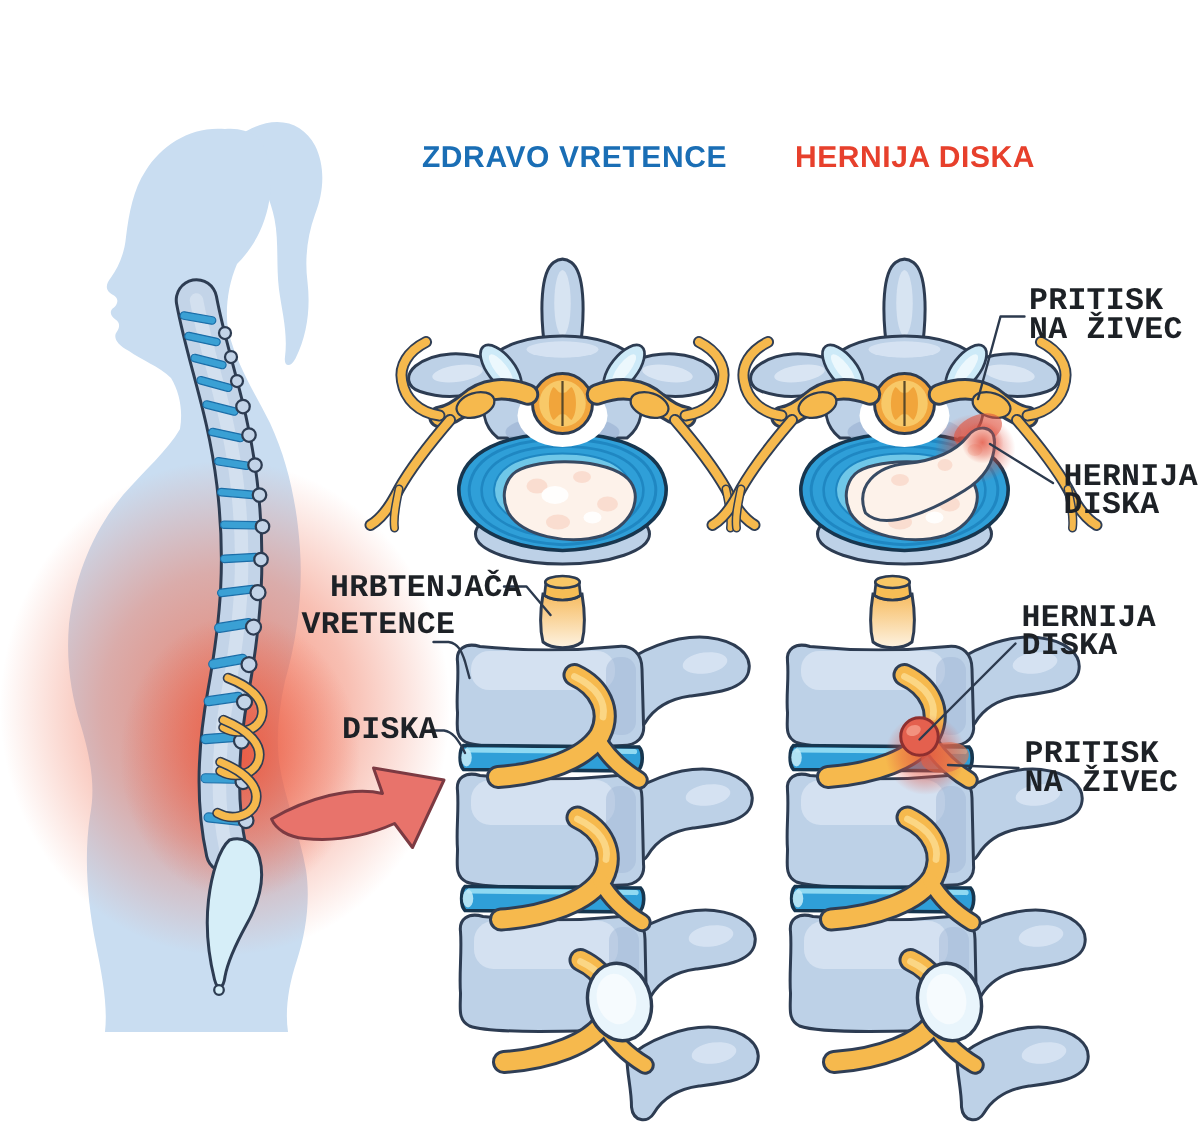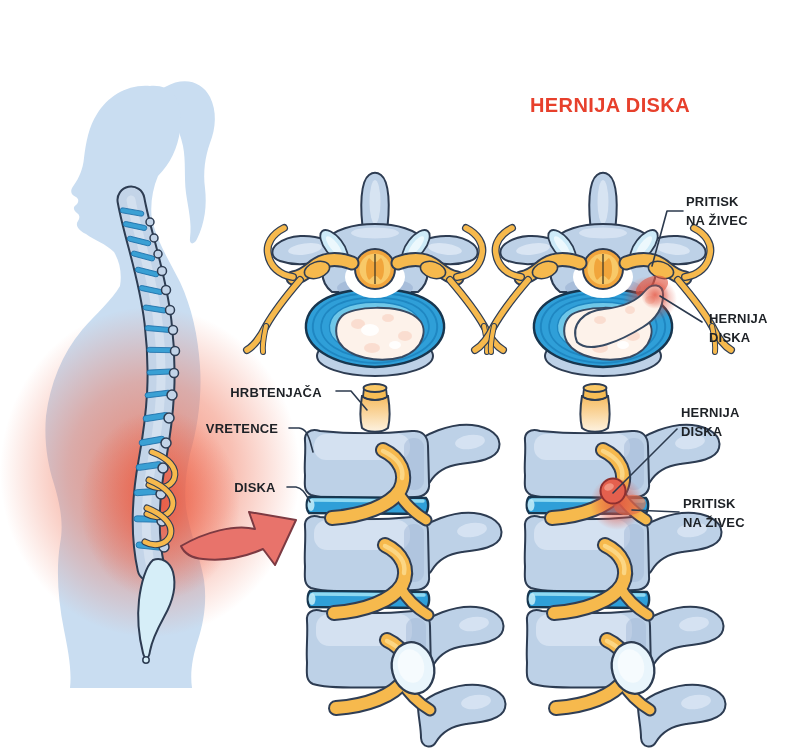--- a/index.html
+++ b/index.html
@@ -3,22 +3,22 @@
 <meta charset="utf-8">
 <style>
   html,body{margin:0;padding:0;background:#fff;}
   .stage{position:relative;width:800px;height:750px;background:#fff;overflow:hidden;
          font-family:"Liberation Sans",sans-serif;}
   svg.art{position:absolute;left:0;top:0;}
   .title{position:absolute;transform:translateX(-50%);font-size:20px;font-weight:700;
          letter-spacing:.4px;white-space:nowrap;}
   .title.healthy{color:var(--healthy-title,#1a6eb5);}
   .title.hernia{color:var(--hernia-title,#e7402c);}
-  .note{position:absolute;font-size:13px;font-weight:700;line-height:19px;
-        color:var(--annotation-text,#1d2126);white-space:pre-line;letter-spacing:.2px;}
+  .note{position:absolute;font-size:21px;font-weight:700;line-height:19px;
+        color:var(--annotation-text,#1d2126);white-space:pre-line;letter-spacing:.2px;font-family:Liberation Mono, monospace;}
   .note.r{text-align:center;}
   
   .sil{fill:var(--silhouette,#c9ddf1);}
   .bone{fill:var(--bone,#bdd1e7);stroke:var(--bone-outline,#2d3c52);stroke-width:2;}
   .bone-l{fill:#e0eaf6;stroke:none;}
   .bone-s{fill:#a3bad7;stroke:none;}
   .facet{fill:var(--facet-blue,#cdeaf8);stroke:var(--bone-outline,#2d3c52);stroke-width:1.8;}
   .disc{fill:var(--disc-blue,#2f9fd8);stroke:#17364f;stroke-width:2.4;}
   .ring{fill:none;stroke:var(--disc-ring,#1f87c2);stroke-width:2.2;}
   .nucleus{fill:var(--nucleus-pale,#fdf2ea);stroke:#374a63;stroke-width:2;}
@@ -288,27 +288,28 @@
     <path class="lead" d="M336,391 L351,391 L367,410"></path>
     <path class="lead" d="M289,428 L299,428 C306,429 308,435 310,441 L313,452"></path>
     <path class="lead" d="M287,487 L296,487 C302,488 305,493 308,498 L310,502"></path>
     <path class="lead" d="M683,211 L667,211 L652,266"></path>
     <path class="lead" d="M702,322 L660,296"></path>
     <path class="lead" d="M677,429 L613,493"></path>
     <path class="lead" d="M679,512 L632,510"></path>
   </g>
 </svg>
 
+<div class="title healthy" style="left:383px;top:94px;">ZDRAVO VRETENCE</div>
 <div class="title hernia" style="left:610px;top:94px;">HERNIJA DISKA</div>
 
 <div class="note" style="left:686px;top:192px;">PRITISK
 NA ŽIVEC</div>
 <div class="note" style="left:709px;top:309px;">HERNIJA
 DISKA</div>
 <div class="note r" style="left:220px;top:383px;width:112px;">HRBTENJAČA</div>
-<div class="note r" style="left:201px;top:419px;width:82px;">VRETENCE</div>
+<div class="note r" style="left:201px;top:408px;width:82px;">VRETENCE</div>
 <div class="note r" style="left:228px;top:478px;width:54px;">DISKA</div>
 <div class="note" style="left:681px;top:403px;">HERNIJA
 DISKA</div>
 <div class="note" style="left:683px;top:494px;">PRITISK
 NA ŽIVEC</div>
 
 </div>
 
 </body></html>

